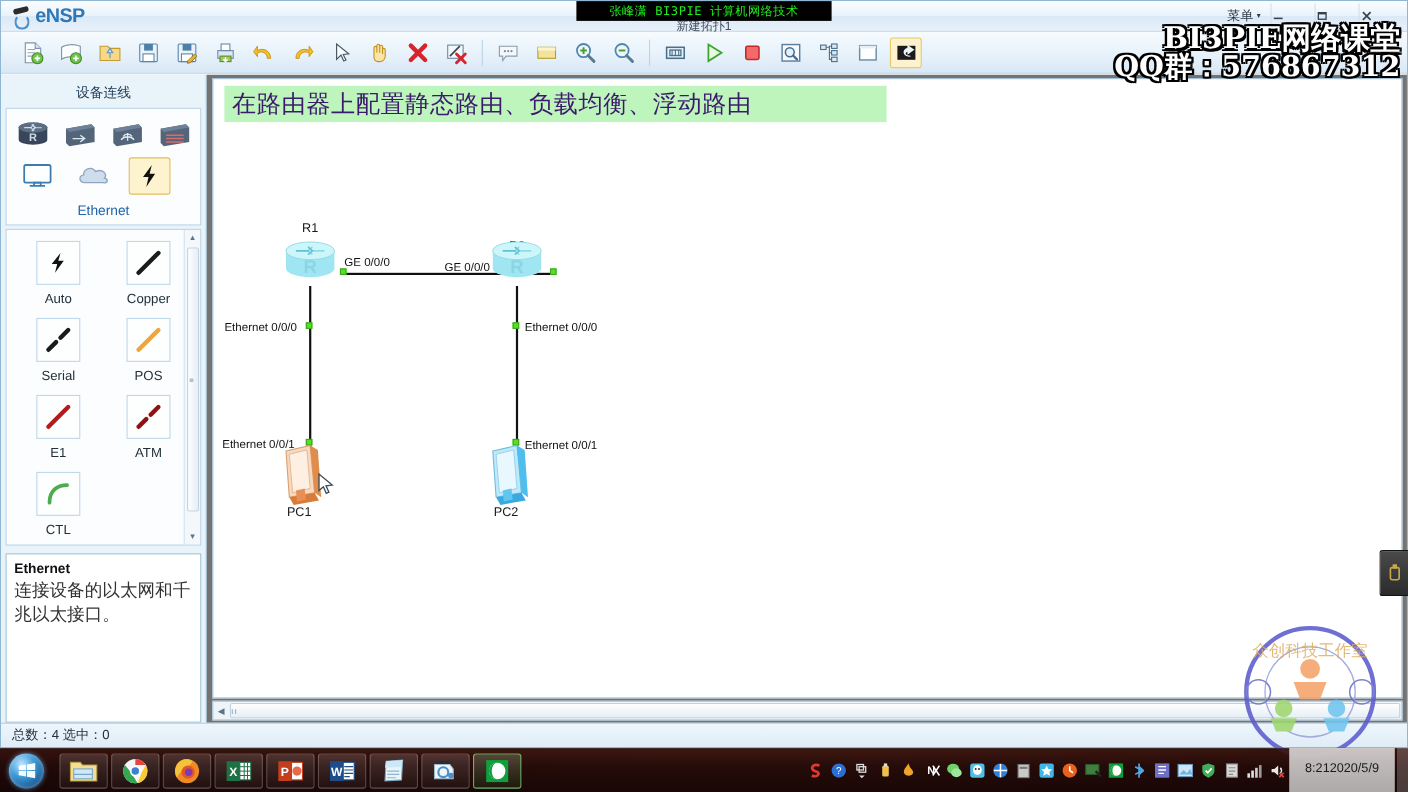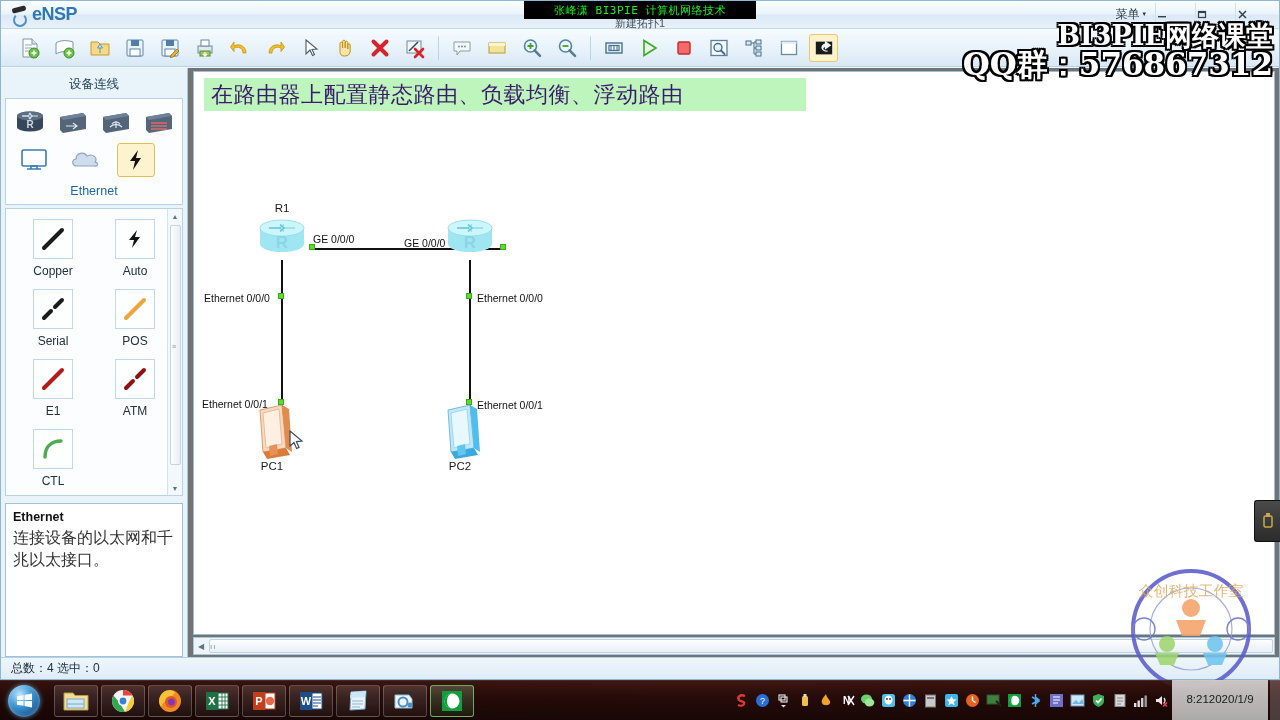--- a/index.html
+++ b/index.html
@@ -95,21 +95,21 @@
     position:absolute; right:6px; top:22px; z-index:40;
     text-align:right; line-height:0.98;
     font-family:"DejaVu Serif","Liberation Serif",serif;
     font-weight:bold; color:#ffffff;
     text-shadow:
       -2px 0 0 #000, 2px 0 0 #000, 0 -2px 0 #000, 0 2px 0 #000,
       -2px -2px 0 #000, 2px -2px 0 #000, -2px 2px 0 #000, 2px 2px 0 #000;
     pointer-events:none;
   }
   #wm-top .l1 { font-size:27px; letter-spacing:0px; }
-  #wm-top .l2 { font-size:31px; letter-spacing:0px; }
+  #wm-top .l2 { font-size:26px; letter-spacing:0px; }
 
   
   #main { position:absolute; left:0; top:67px; right:0; bottom:22px; display:flex; }
 
   
   #leftpanel {
     width:187px; background:#e9f3fa; border-right:1px solid #a9c9e0;
     display:flex; flex-direction:column; padding:4px 4px 0 4px;
   }
   .panel-hdr {
@@ -549,34 +549,34 @@
           </div>
         </div>
         <div class="devlabel">Ethernet</div>
       </div>
 
       <div id="cablebox">
         <div id="cablegrid">
 
           <div class="cable">
             <div class="ic">
+              <svg width="20" height="22" viewBox="0 0 20 22">
+                  <path d="M12 2 L4 12 h5 l-2 8 8-11 h-5Z" fill="#111"></path>
+                </svg>
+            </div>
+            <div class="nm">Auto</div>
+          </div>
+
+          <div class="cable">
+            <div class="ic">
               <svg width="28" height="28" viewBox="0 0 28 28">
                   <path d="M5 23 L23 5" stroke="#1b1b1b" stroke-width="4" stroke-linecap="round"></path>
                 </svg>
             </div>
             <div class="nm">Copper</div>
-          </div>
-
-          <div class="cable">
-            <div class="ic">
-              <svg width="20" height="22" viewBox="0 0 20 22">
-                  <path d="M12 2 L4 12 h5 l-2 8 8-11 h-5Z" fill="#111"></path>
-                </svg>
-            </div>
-            <div class="nm">Auto</div>
           </div>
 
           <div class="cable">
             <div class="ic">
               <svg width="28" height="28" viewBox="0 0 28 28">
                 <path d="M5 23 L12 16" stroke="#1b1b1b" stroke-width="4" stroke-linecap="round"></path>
                 <path d="M16 12 L23 5" stroke="#1b1b1b" stroke-width="4" stroke-linecap="round"></path>
               </svg>
             </div>
             <div class="nm">Serial</div>
@@ -968,17 +968,17 @@
     <div class="tic">
       <svg width="15" height="15" viewBox="0 0 15 15">
           <path d="M2 6 h2.5 L8 3 v9 L4.5 9 H2Z" fill="#e8e8e8"></path>
           <path d="M10 5 a4 4 0 0 1 0 5" stroke="#e8e8e8" stroke-width="1.3" fill="none"></path>
           <path d="M9 9.5 L13 13.5 M13 9.5 L9 13.5" stroke="#d84b4b" stroke-width="1.6"></path>
         </svg>
     </div>
 
     <div id="clock">
       <div>8:21</div>
-      <div>2020/1/9</div>
+      <div>2020/5/9</div>
     </div>
     <div id="showdesk"></div>
   </div>
 </div>
 
 </body></html>

